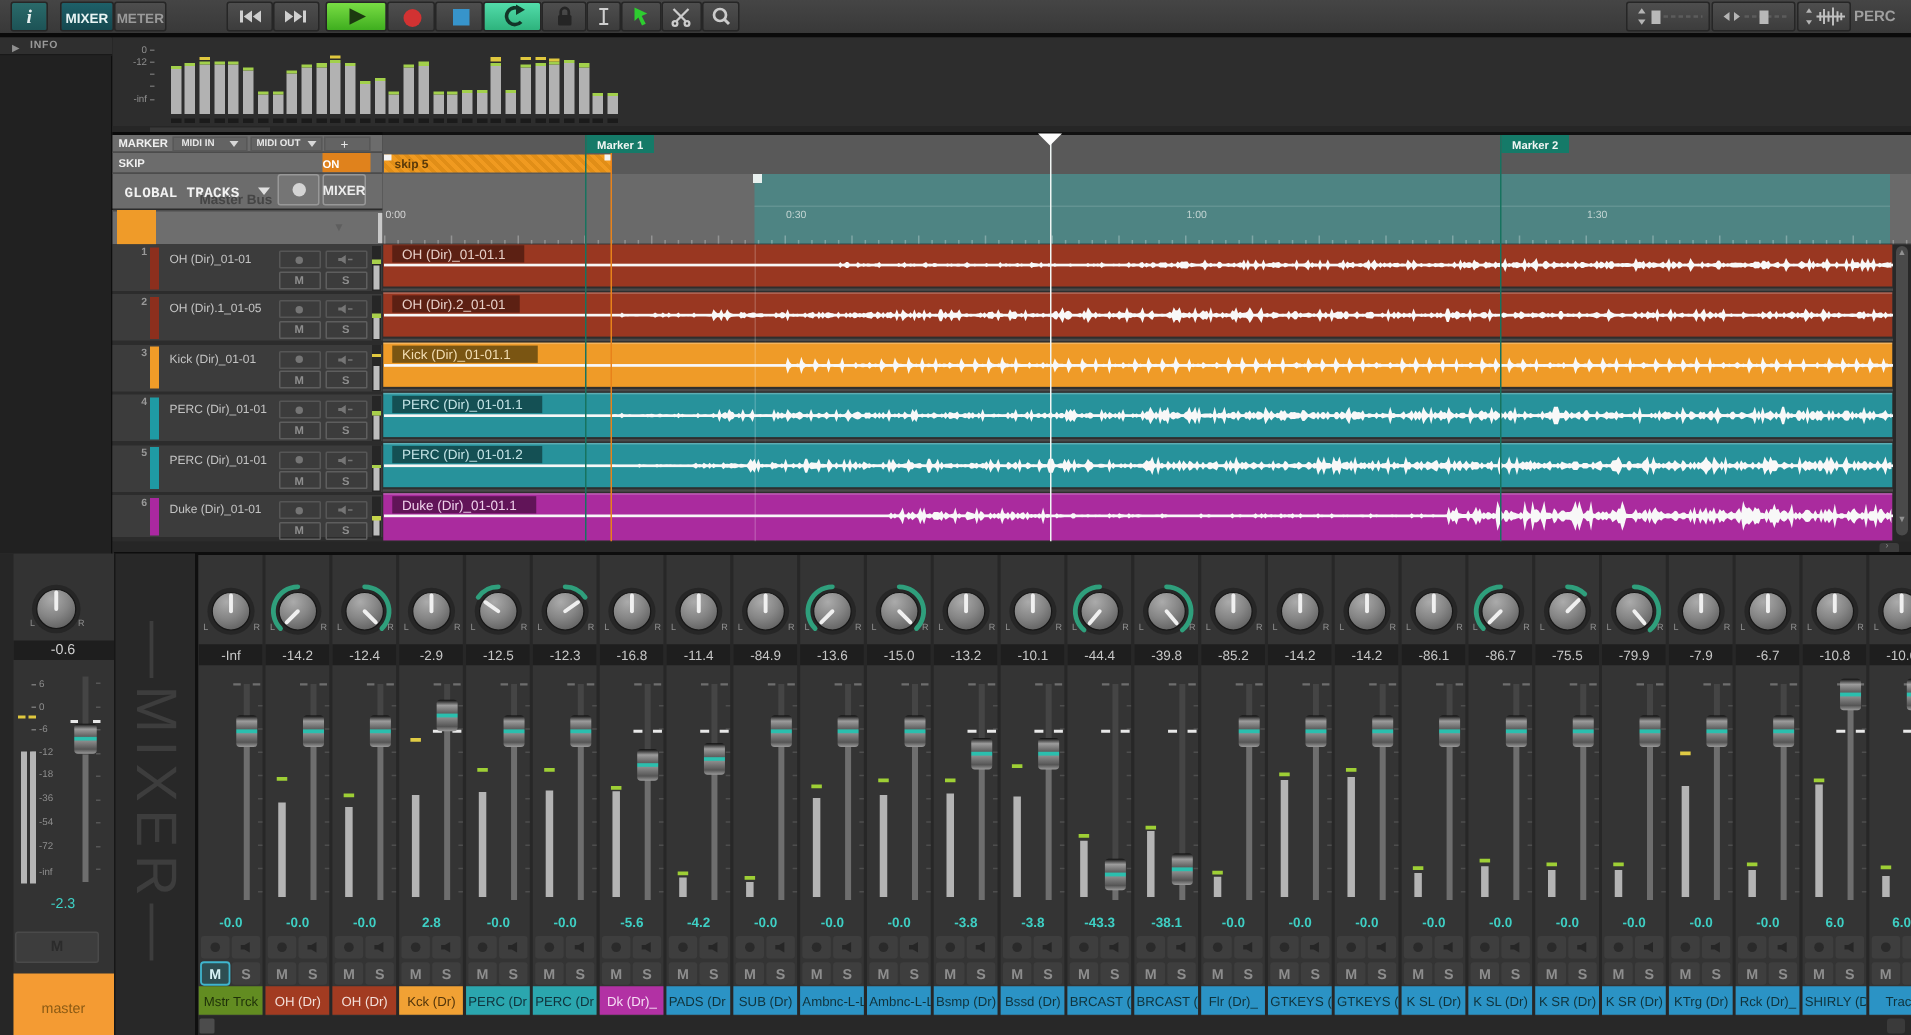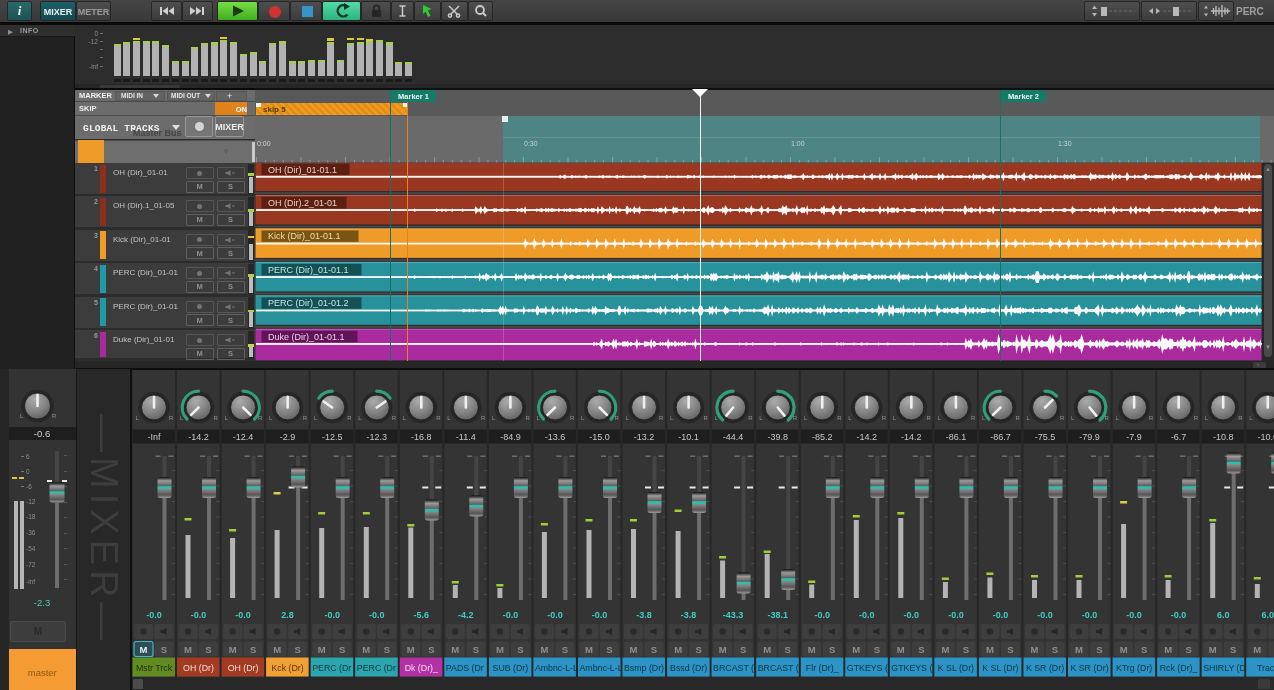--- a/index.html
+++ b/index.html
@@ -249,21 +249,21 @@
 <div class="abs" style="left:121px;top:92px;color:#e6e6e6;font-size:6.5px;font-weight:bold;">MIDI IN</div>
 <div class="abs" style="left:153px;top:93.5px;width:0;height:0;border-left:3px solid transparent;border-right:3px solid transparent;border-top:4px solid #d8d8d8;"></div>
 <div class="abs" style="left:166.5px;top:90.5px;width:48px;height:10px;background:#636363;border:1px solid #585858;"></div>
 <div class="abs" style="left:171px;top:92px;color:#e6e6e6;font-size:6.5px;font-weight:bold;">MIDI OUT</div>
 <div class="abs" style="left:205px;top:93.5px;width:0;height:0;border-left:3px solid transparent;border-right:3px solid transparent;border-top:4px solid #d8d8d8;"></div>
 <div class="abs" style="left:216px;top:90.5px;width:31px;height:10px;background:#636363;border:1px solid #585858;"></div>
 <div class="abs" style="left:227px;top:90.5px;color:#e8e8e8;font-size:9px;">+</div>
 <div class="abs" style="left:75px;top:101px;width:180px;height:13.5px;background:#6c6c6c;border-top:1px solid #4c4c4c;"></div>
 <div class="abs" style="left:79px;top:104px;color:#f0f0f0;font-size:7.5px;font-weight:bold;">SKIP</div>
 <div class="abs" style="left:215px;top:101.5px;width:32px;height:13px;background:#e0821c;"></div>
-<div class="abs" style="left:215px;top:104.5px;width:32px;text-align:right;color:#fff;font-size:7.5px;font-weight:bold;">ON</div>
+<div class="abs" style="left:215px;top:104.5px;width:32px;text-align:left;color:#fff;font-size:7.5px;font-weight:bold;">ON</div>
 <div class="abs" style="left:75px;top:114.5px;width:180px;height:24.5px;background:#6c6c6c;border-top:1px solid #4c4c4c;"></div>
 <div class="abs" style="left:83px;top:122.5px;color:#f2f2f2;font-size:9.5px;font-weight:bold;letter-spacing:.2px;font-family:Liberation Mono, monospace;">GLOBAL TRACKS</div>
 <div class="abs" style="left:172px;top:125px;width:0;height:0;border-left:4px solid transparent;border-right:4px solid transparent;border-top:5px solid #e0e0e0;"></div>
 <div class="abs" style="left:185px;top:116px;width:28px;height:21px;background:#757575;border:1px solid #989898;border-radius:2px;"></div>
 <div class="abs" style="left:195px;top:122px;width:9px;height:9px;border-radius:50%;background:#d4d4d4;"></div>
 <div class="abs" style="left:215px;top:116px;width:29px;height:21px;background:#6c6c6c;border:1px solid #989898;border-radius:2px;"></div>
 <div class="abs" style="left:215px;top:122px;width:29px;text-align:center;color:#ececec;font-size:9px;font-weight:bold;">MIXER</div>
 <div class="abs" style="left:75px;top:139.5px;width:180px;height:23.5px;background:#6e6e6e;border-top:1px solid #4e4e4e;"></div>
 <div class="abs" style="left:77.5px;top:140px;width:26.5px;height:22.5px;background:#ef9b29;"></div>
 <div class="abs" style="left:109px;top:128px;color:#454545;font-size:9px;font-weight:bold;margin-left:24px;">Master Bus</div>

